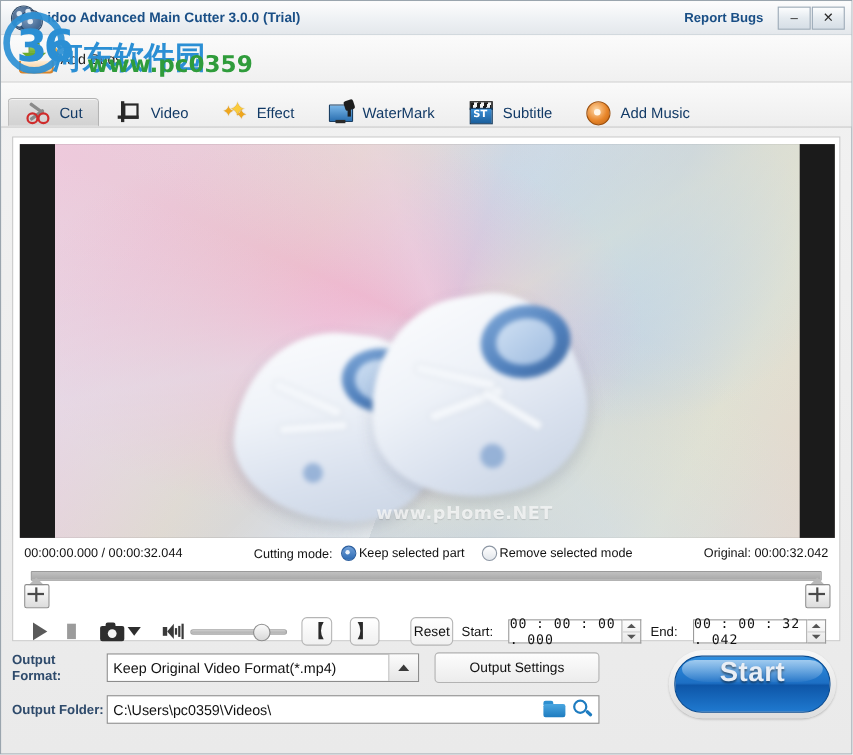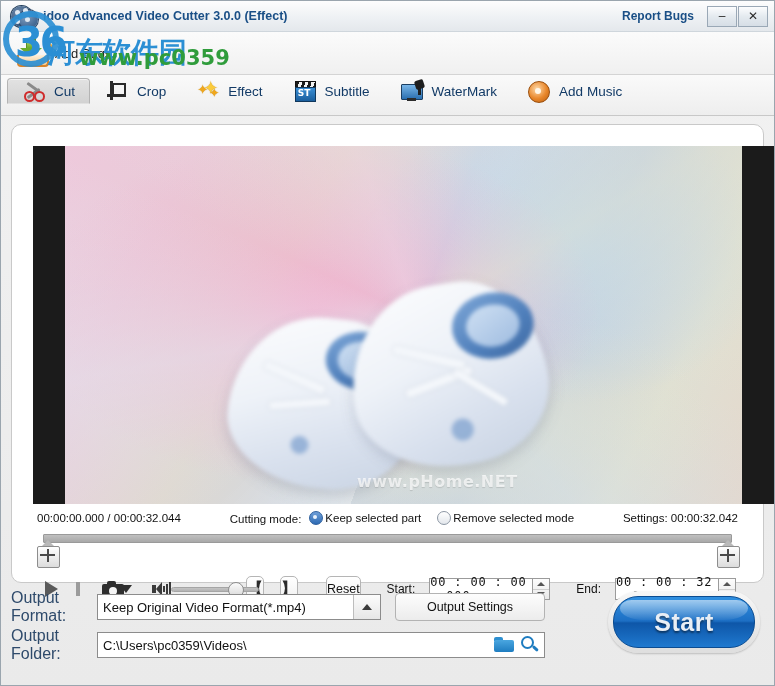--- a/index.html
+++ b/index.html
@@ -170,21 +170,21 @@
     color: #2f9c3b;
     font-family: "DejaVu Sans", sans-serif;
     white-space: nowrap;
   }
 
   
   #tabstrip {
     height: 40px;
     background: linear-gradient(#fafafa, #eeeeee);
     border-bottom: 1px solid #c8c8c8;
-    display: flex; align-items: flex-start;
+    display: flex; align-items: flex-end;
     padding-left: 6px;
   }
   .tab {
     display: flex; align-items: center;
     padding: 0 14px;
     gap: 8px;
     cursor: pointer;
     border: 1px solid transparent;
     border-radius: 4px 4px 0 0;
     margin-top: 3px;
@@ -286,24 +286,24 @@
     position: absolute; left: 8px; top: 9px;
     width: 6px; height: 6px; border-radius: 50%;
     background: #fff6e8;
   }
 
   
   #main-panel {
     margin: 8px 10px 0 10px;
     background: #ffffff;
     border: 1px solid #c9c9c9;
-    border-radius: 10px;
+    border-radius: 0;
     height: 459px;
     box-sizing: border-box;
-    padding: 21px;
+    padding: 6px;
     position: relative;
   }
   #video-wrap {
     position: relative;
     width: 741px; height: 358px;
     margin: 0 auto;
     background: #1c1c1c;
     overflow: hidden;
   }
   #video-frame {
@@ -557,21 +557,21 @@
   #btn-reset {
     margin-left: 20px;
     width: 62px; height: 24px;
     border: 1px solid #b5b5b5;
     border-radius: 5px;
     background: linear-gradient(#ffffff,#f0f0f0);
     display: flex; align-items: center; justify-content: center;
     font-size: 12.5px; color: #111;
     cursor: pointer;
   }
-  .time-label { font-size: 12px; color: #111; margin-left: 18px; }
+  .time-label { font-size: 12px; color: #111; }
   .spin-wrap { display: flex; align-items: center; margin-left: 6px; }
   .spin-field {
     width: 104px; height: 22px;
     border: 1px solid #9b9b9b;
     background: #ffffff;
     display: flex; align-items: center; justify-content: center;
     font-size: 12px; color: #111;
     letter-spacing: .8px;
     font-family: "DejaVu Sans Mono", monospace;
     box-sizing: border-box;
@@ -603,22 +603,23 @@
   #bottom {
     position: relative;
     margin-top: 10px;
     padding: 0 10px;
     height: 80px;
   }
   .out-row { display: flex; align-items: center; height: 28px; }
   .out-row.second { margin-top: 10px; }
   .out-label {
     width: 86px;
-    font-size: 16px; color: #2e4a6b;
+    font-size: 12px; color: #2e4a6b;
     text-align: left;
+    font-weight: bold;
   }
   #format-combo {
     position: relative;
     width: 284px; height: 26px;
     border: 1px solid #8c8c8c;
     background: #ffffff;
     display: flex; align-items: center;
     box-sizing: border-box;
     cursor: pointer;
   }
@@ -694,21 +695,21 @@
     background: linear-gradient(#f7f7f7,#dedede);
     box-shadow: 0 1px 2px rgba(0,0,0,.2);
     display: flex; align-items: center; justify-content: center;
     cursor: pointer;
   }
   #btn-start .inner {
     width: 140px; height: 50px;
     border-radius: 25px;
     background: linear-gradient(#2f8fe0 0%, #1d6fc4 48%, #0e56a8 52%, #1f79cf 100%);
     border: 1px solid #0b4c91;
-    display: flex; align-items: center; justify-content: center;
+    display: flex; align-items: flex-start; justify-content: center;
     position: relative;
     overflow: hidden;
   }
   #btn-start .gloss {
     position: absolute; left: 6px; top: 3px;
     width: 128px; height: 20px;
     border-radius: 20px 20px 40px 40px / 14px 14px 20px 20px;
     background: linear-gradient(rgba(255,255,255,.55), rgba(255,255,255,.05));
   }
   #btn-start .lbl {
@@ -726,21 +727,21 @@
 
   <div id="titlebar">
     <div id="title-icon">
       <div class="reel"></div>
       <div class="reel2"></div>
       <div class="hole" style="left:8px; top:7px;"></div>
       <div class="hole" style="left:16px; top:5px;"></div>
       <div class="hole" style="left:18px; top:14px;"></div>
       <div class="hole" style="left:8px; top:16px;"></div>
     </div>
-    <div id="title-text">idoo Advanced Video Cutter 3.0.0 (Effect)</div>
+    <div id="title-text">idoo Advanced Main Cutter 3.0.0 (Trial)</div>
     <div id="titlebar-right">
       <div id="report-bugs">Report Bugs</div>
       <div class="win-btn">–</div>
       <div class="win-btn">✕</div>
     </div>
   </div>
 
   <div id="addfile-bar">
     <div id="addfile-icon">
       <div class="swoosh"></div>
@@ -769,49 +770,49 @@
       </span>
       <span>Cut</span>
     </div>
 
     <div class="tab">
       <span class="tab-icon ico-crop">
         <span class="bar v"></span>
           <span class="bar h"></span>
           <span class="box"></span>
       </span>
-      <span>Crop</span>
+      <span>Video</span>
     </div>
 
     <div class="tab">
       <span class="tab-icon">
         <span class="ico-star s1">✦</span>
         <span class="ico-star s2">✦</span>
         <span class="ico-star s3">✦</span>
       </span>
       <span>Effect</span>
-    </div>
-
-    <div class="tab">
-      <span class="tab-icon ico-sub">
-        <span class="clap"></span>
-          <span class="body"></span>
-          <span class="st">ST</span>
-      </span>
-      <span>Subtitle</span>
     </div>
 
     <div class="tab">
       <span class="tab-icon ico-wm">
         <span class="screen"></span>
           <span class="stand"></span>
         <span class="stampstem"></span>
           <span class="stamp"></span>
       </span>
       <span>WaterMark</span>
+    </div>
+
+    <div class="tab">
+      <span class="tab-icon ico-sub">
+        <span class="clap"></span>
+          <span class="body"></span>
+          <span class="st">ST</span>
+      </span>
+      <span>Subtitle</span>
     </div>
 
     <div class="tab">
       <span class="tab-icon ico-mus">
         <span class="disc"></span>
           <span class="dot"></span>
       </span>
       <span>Add Music</span>
     </div>
   </div>
@@ -849,21 +850,21 @@
         <span id="cutmode-label">Cutting mode:</span>
         <span class="radio checked">
           <span class="dot"></span>
           <span>Keep selected part</span>
         </span>
         <span class="radio" style="margin-left:10px;">
           <span class="dot"></span>
           <span>Remove selected mode</span>
         </span>
       </div>
-      <div id="duration-display">Settings: 00:00:32.042</div>
+      <div id="duration-display">Original: 00:00:32.042</div>
     </div>
 
     <div id="trim-area">
       <div id="trim-track"></div>
       <div class="trim-handle" id="trim-left">
         <span class="tip"></span>
           <span class="body"></span>
         <span class="cross-v"></span>
           <span class="cross-h"></span>
       </div>

